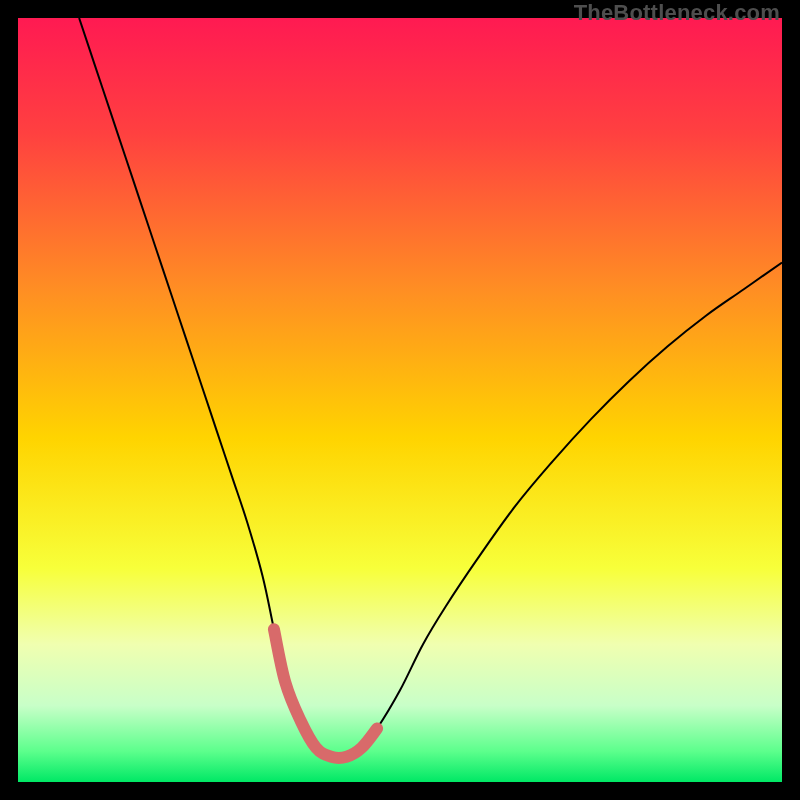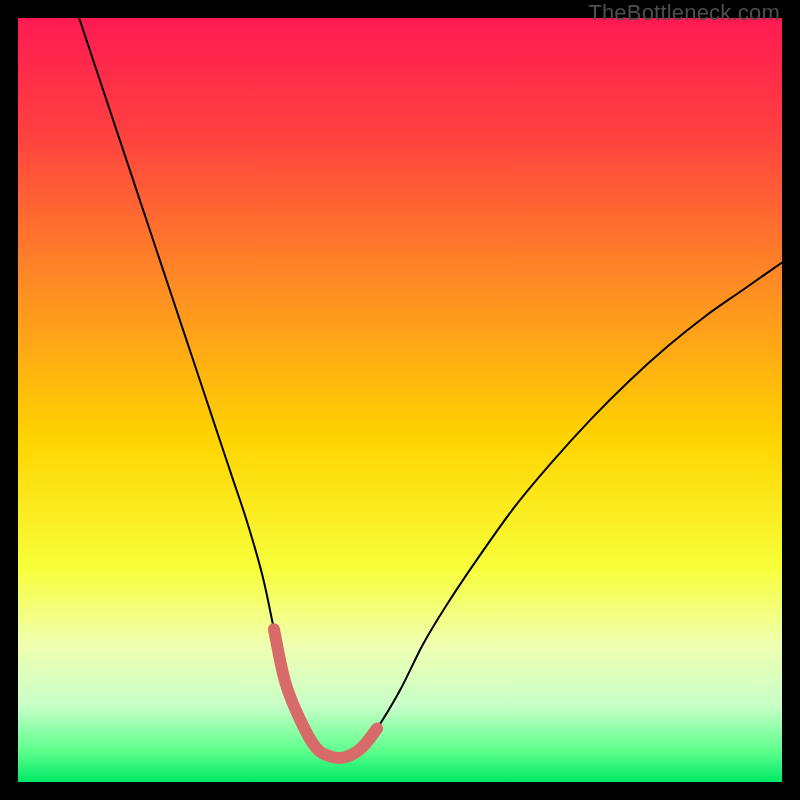--- a/index.html
+++ b/index.html
@@ -32,21 +32,21 @@
     top: 0;
     width: 764px;
     height: 764px;
   }
   .watermark {
     position: absolute;
     top: 0px;
     right: 20px;
     color: #4e4e4e;
     font-size: 22px;
-    font-weight: 400;
+    font-weight: 700;
     letter-spacing: 0.2px;
     z-index: 10;
   }
   svg {
     position: absolute;
     left: 0;
     top: 0;
   }
 </style>
 </head>

